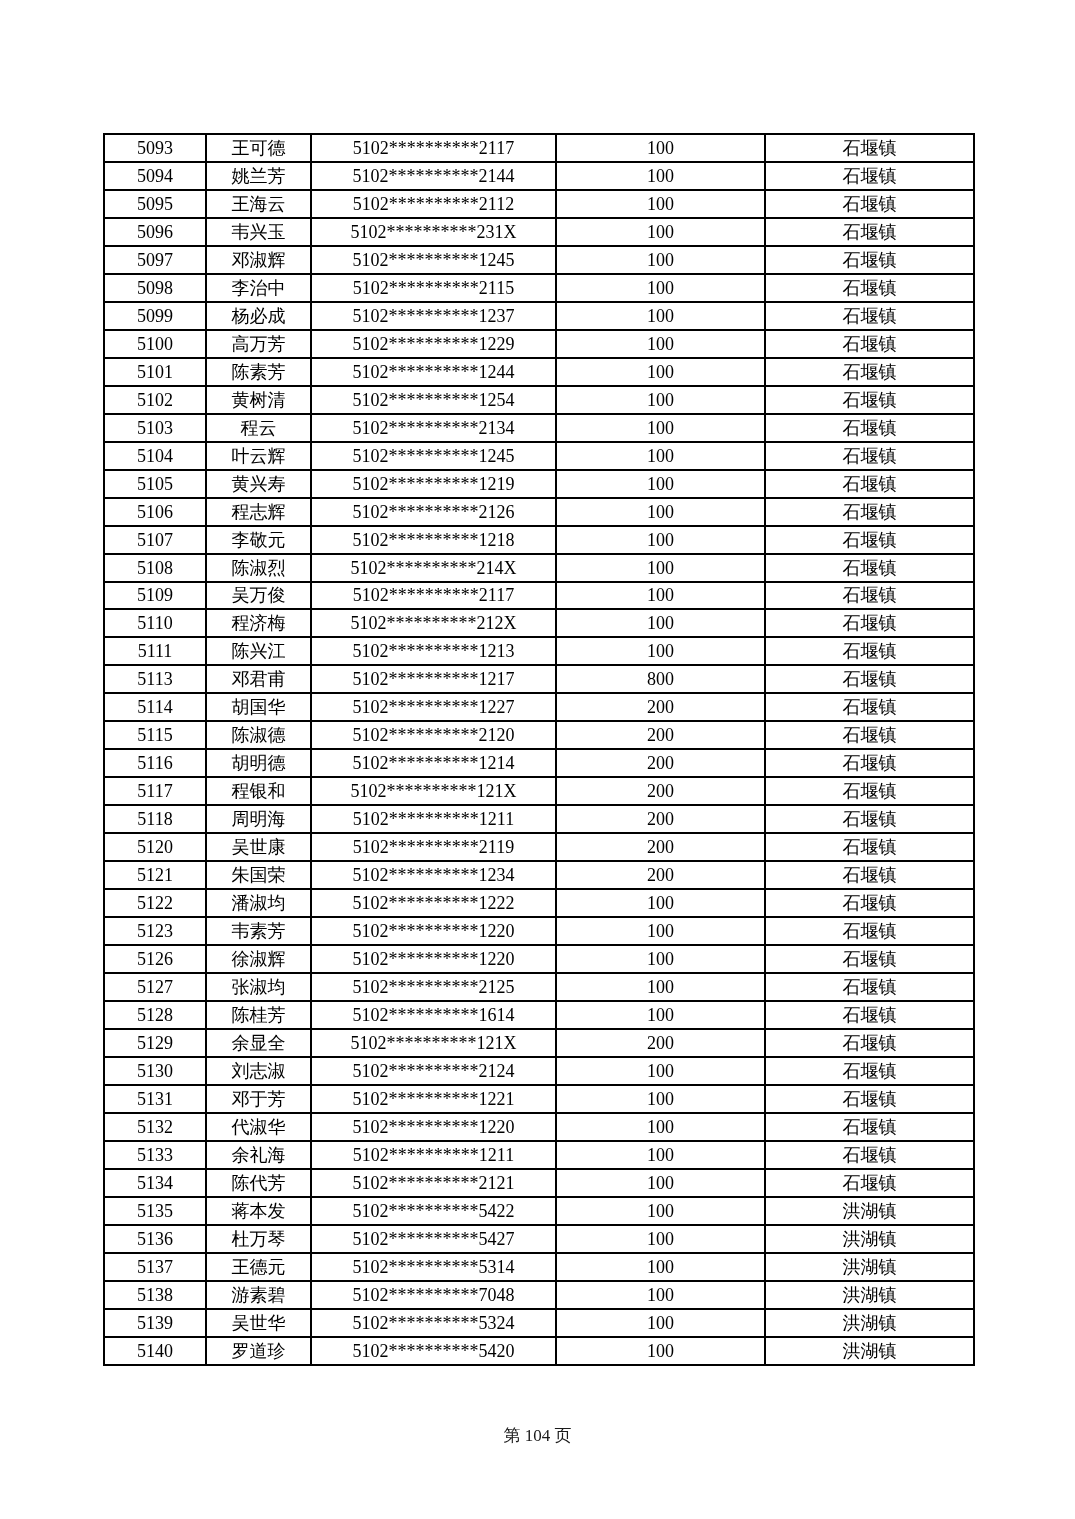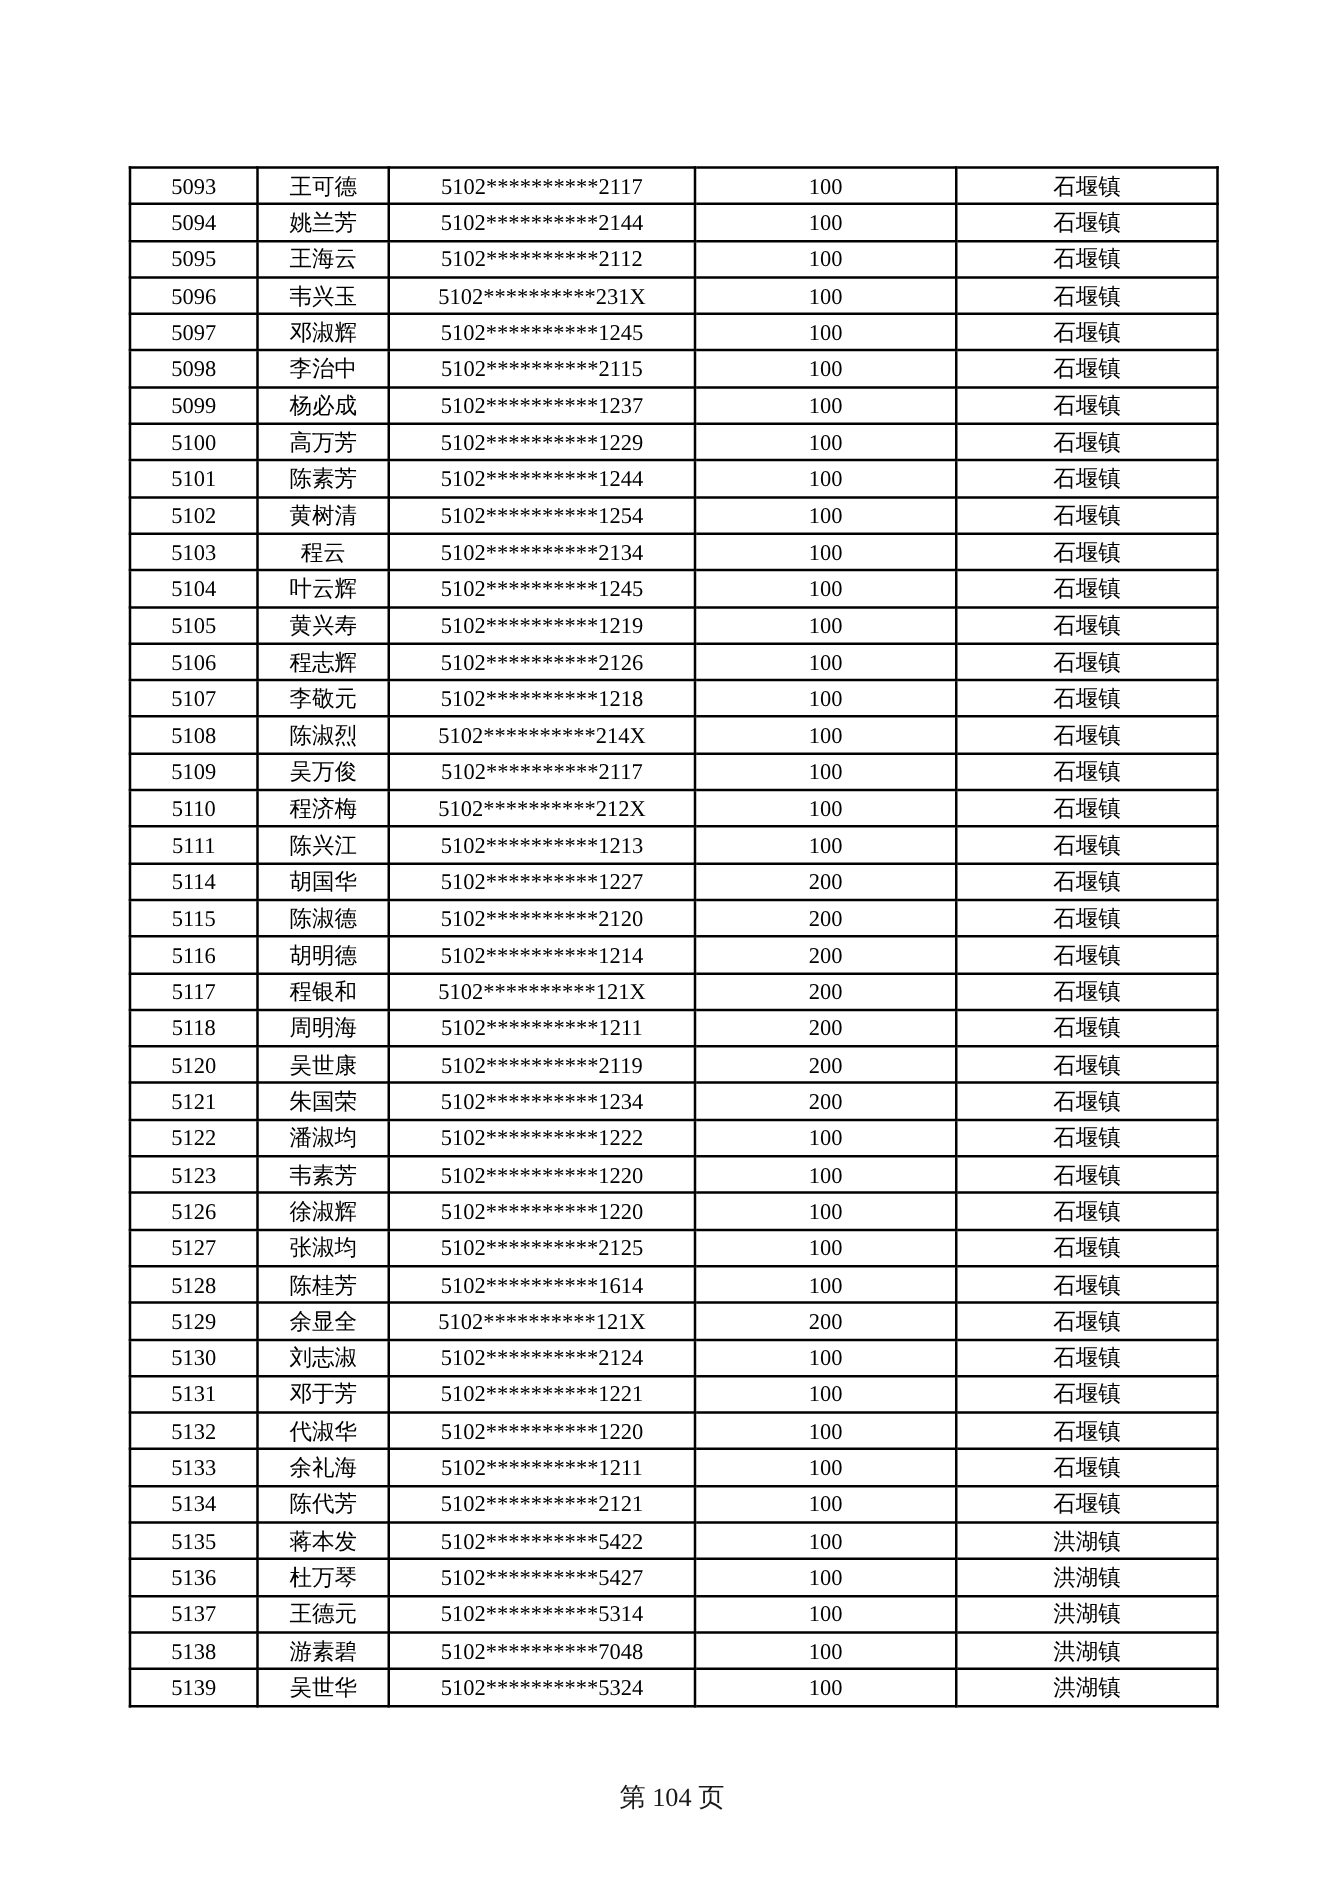--- a/index.html
+++ b/index.html
@@ -35,21 +35,21 @@
     padding: 0;
     white-space: nowrap;
     overflow: hidden;
   }
   .footer {
     position: absolute;
     left: 0;
     top: 1424px;
     width: 100%;
     text-align: center;
-    font-size: 21px;
+    font-size: 17px;
     color: #1a1a1a;
   }
 </style>
 </head>
 <body>
 
 <div class="page">
 
   <table class="data-table">
     <colgroup>
@@ -187,20 +187,27 @@
           <td>石堰镇</td>
         </tr>
         <tr>
           <td>5111</td>
           <td>陈兴江</td>
           <td>5102**********1213</td>
           <td>100</td>
           <td>石堰镇</td>
         </tr>
         <tr>
+          <td>5113</td>
+          <td>邓君甫</td>
+          <td>5102**********1217</td>
+          <td>800</td>
+          <td>石堰镇</td>
+        </tr>
+        <tr>
           <td>5114</td>
           <td>胡国华</td>
           <td>5102**********1227</td>
           <td>200</td>
           <td>石堰镇</td>
         </tr>
         <tr>
           <td>5115</td>
           <td>陈淑德</td>
           <td>5102**********2120</td>
@@ -347,20 +354,27 @@
           <td>100</td>
           <td>洪湖镇</td>
         </tr>
         <tr>
           <td>5139</td>
           <td>吴世华</td>
           <td>5102**********5324</td>
           <td>100</td>
           <td>洪湖镇</td>
         </tr>
+        <tr>
+          <td>5140</td>
+          <td>罗道珍</td>
+          <td>5102**********5420</td>
+          <td>100</td>
+          <td>洪湖镇</td>
+        </tr>
       </tbody>
   </table>
 
   <div class="footer">
     <span>第 104 页</span>
   </div>
 
 </div>
 
 </body></html>

